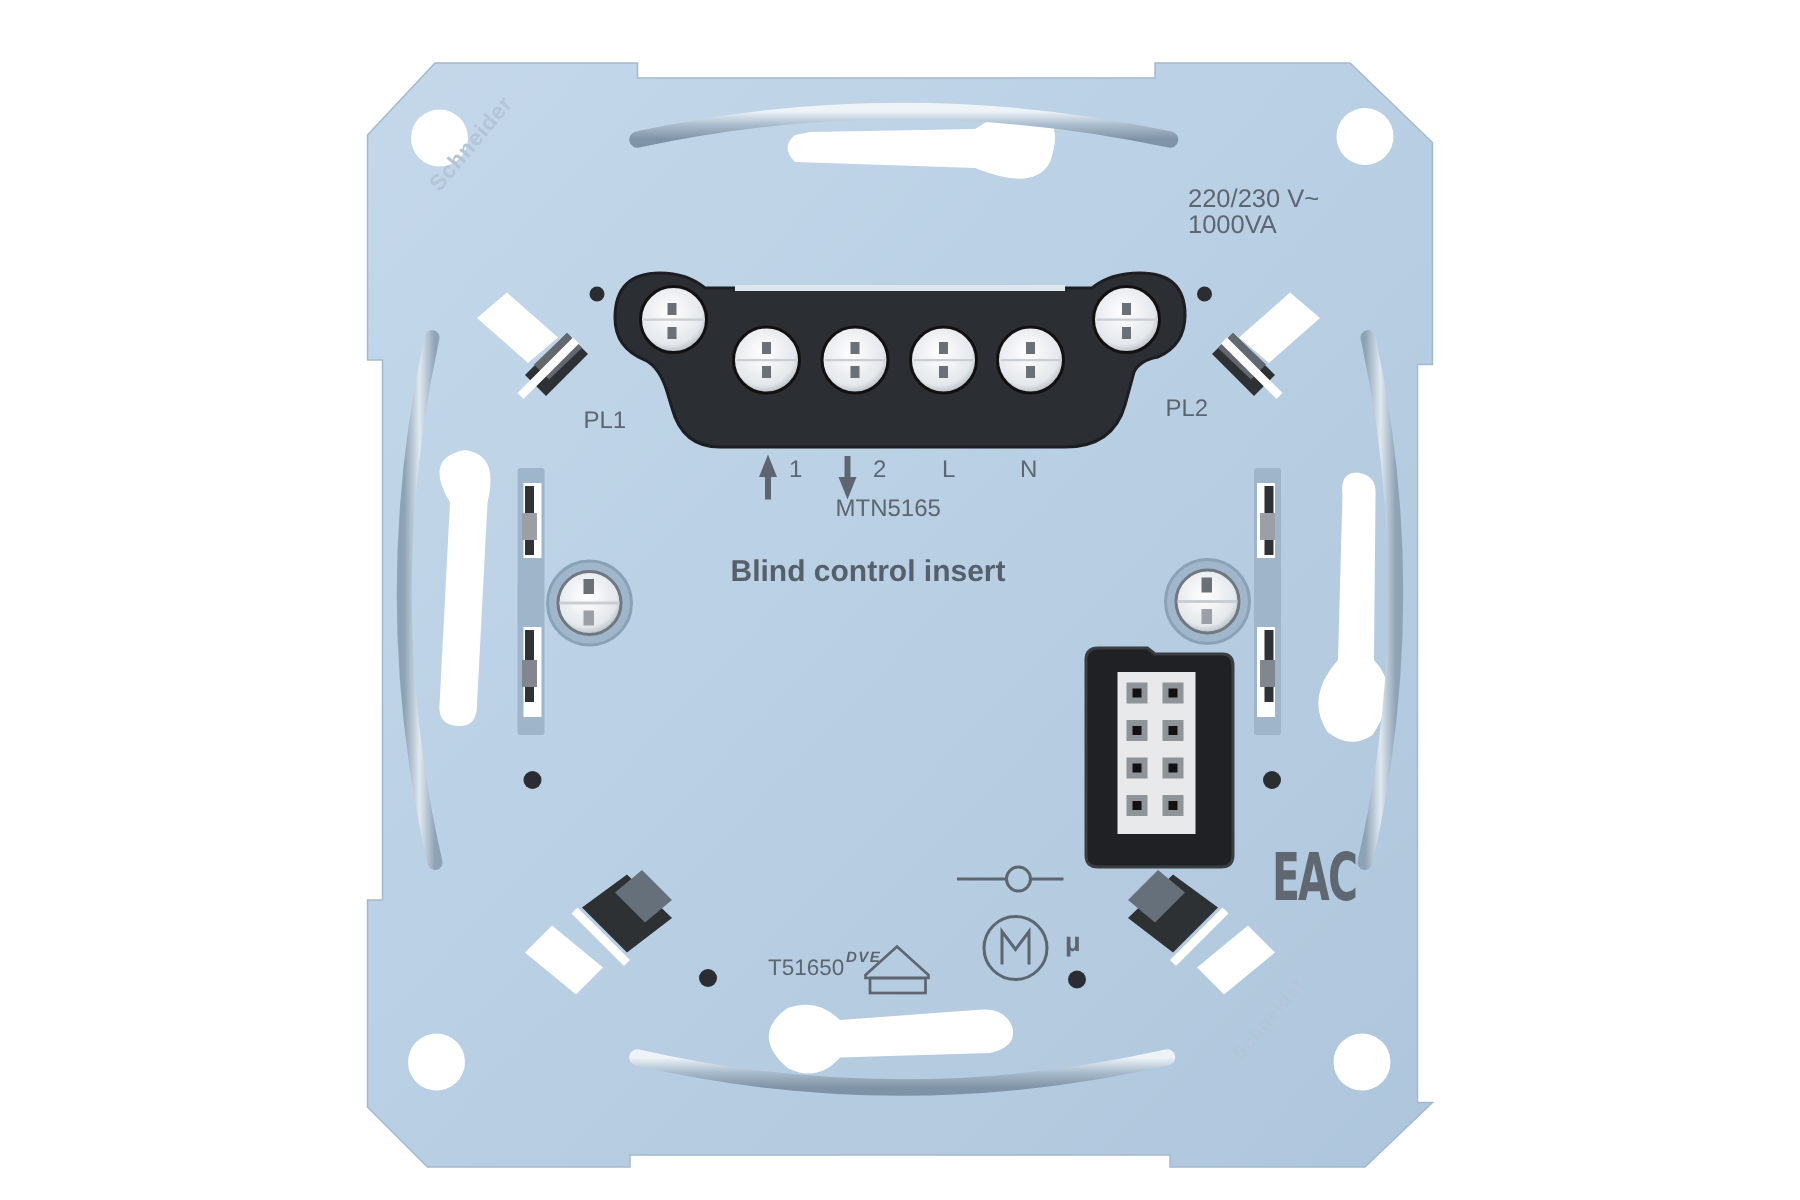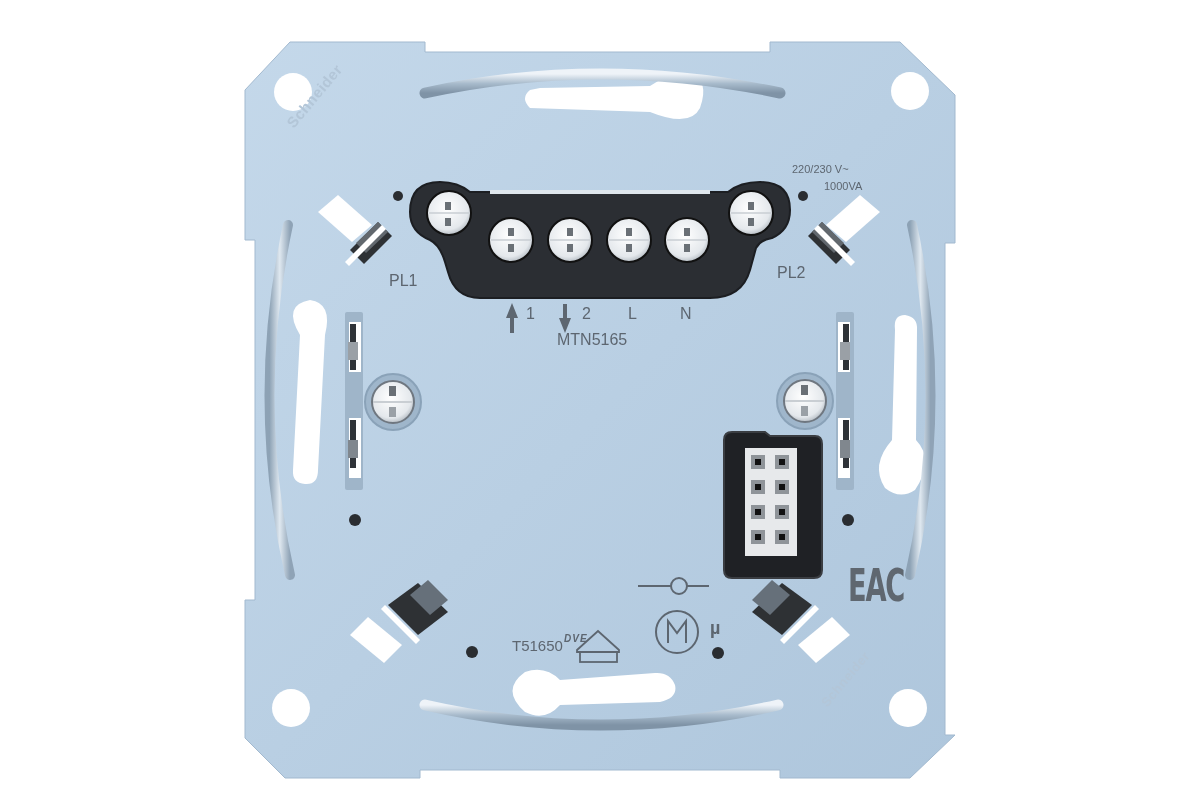--- a/index.html
+++ b/index.html
@@ -1,21 +1,21 @@
 <!DOCTYPE html>
 <html><head>
   <meta charset="utf-8">
   <style>
     html, body { margin: 0; padding: 0; background: #ffffff; }
     body { width: 1200px; height: 800px; position: relative; overflow: hidden;
            font-family: "Liberation Sans", sans-serif; }
     .stage { position: absolute; left: 0; top: 0; width: 1200px; height: 800px; }
     svg.plate { position: absolute; left: 0; top: 0; }
     .lbl { position: absolute; color: #5d6670; white-space: nowrap; }
-    .lbl.small { font-size: 11px; margin-top: 40px; }
+    .lbl.small { font-size: 17px; }
     .lbl.mid { font-size: 16px; }
     .lbl.title { font-size: 20px; font-weight: bold; color: #56606a; }
     .lbl.model { font-size: 16px; color: #5d6670; }
     .wm { position: absolute; color: #b3c6d8; font-size: 15px; font-weight: bold; letter-spacing: 0.5px; }
     .eac { position: absolute; font-family: "DejaVu Sans", sans-serif; font-weight: bold;
            color: #5f6770; font-size: 44px; letter-spacing: -2px; transform: scaleX(0.62); transform-origin: left top; }
   </style>
 </head>
 <body>
 
@@ -223,31 +223,32 @@
   </svg>
 
   <div class="wm" style="left:283px; top:120px; transform: rotate(-50deg); transform-origin:left top;">
     <span>Schneider</span>
   </div>
   <div class="wm" style="left:818px; top:700px; transform: rotate(-50deg); transform-origin:left top; font-size:13px;">
     <span>Schneider</span>
   </div>
 
   <div class="lbl small" style="left:792px; top:123px;">220/230 V~</div>
-  <div class="lbl small" style="left:824px; top:140px;">1000VA</div>
+  <div class="lbl small" style="left:792px; top:140px;">1000VA</div>
 
   <div class="lbl mid" style="left:389px; top:256px;margin-top:16px;">PL1</div>
   <div class="lbl mid" style="left:777px; top:264px;">PL2</div>
 
   <div class="lbl mid" style="left:526px; top:305px;">1</div>
   <div class="lbl mid" style="left:582px; top:305px;">2</div>
   <div class="lbl mid" style="left:628px; top:305px;">L</div>
   <div class="lbl mid" style="left:680px; top:305px;">N</div>
 
   <div class="lbl model" style="left:557px; top:331px;">MTN5165</div>
+  <div class="lbl title" style="left:487px; top:370px;">Blind control insert</div>
 
   <div class="lbl mid" style="left:512px; top:637px; font-size:15px;">T51650</div>
   <div class="lbl" style="left:564px; top:633px; font-size:10px; font-weight:bold; letter-spacing:1px;font-style:italic;">DVE</div>
   <div class="lbl" style="left:710px; top:618px; font-size:18px; font-weight:bold;">µ</div>
 
   <div class="eac" style="left:848px; top:560px;">EAC</div>
 
 </div>
 
 </body></html>

